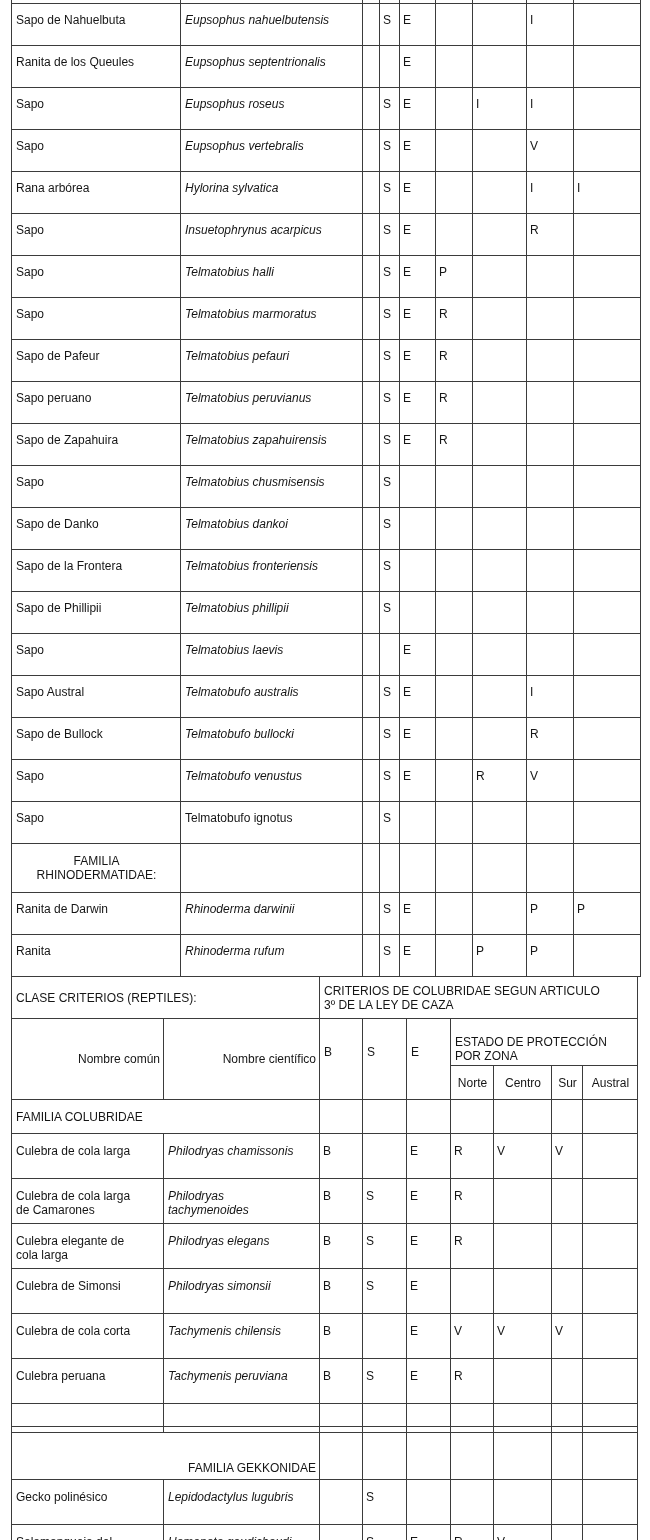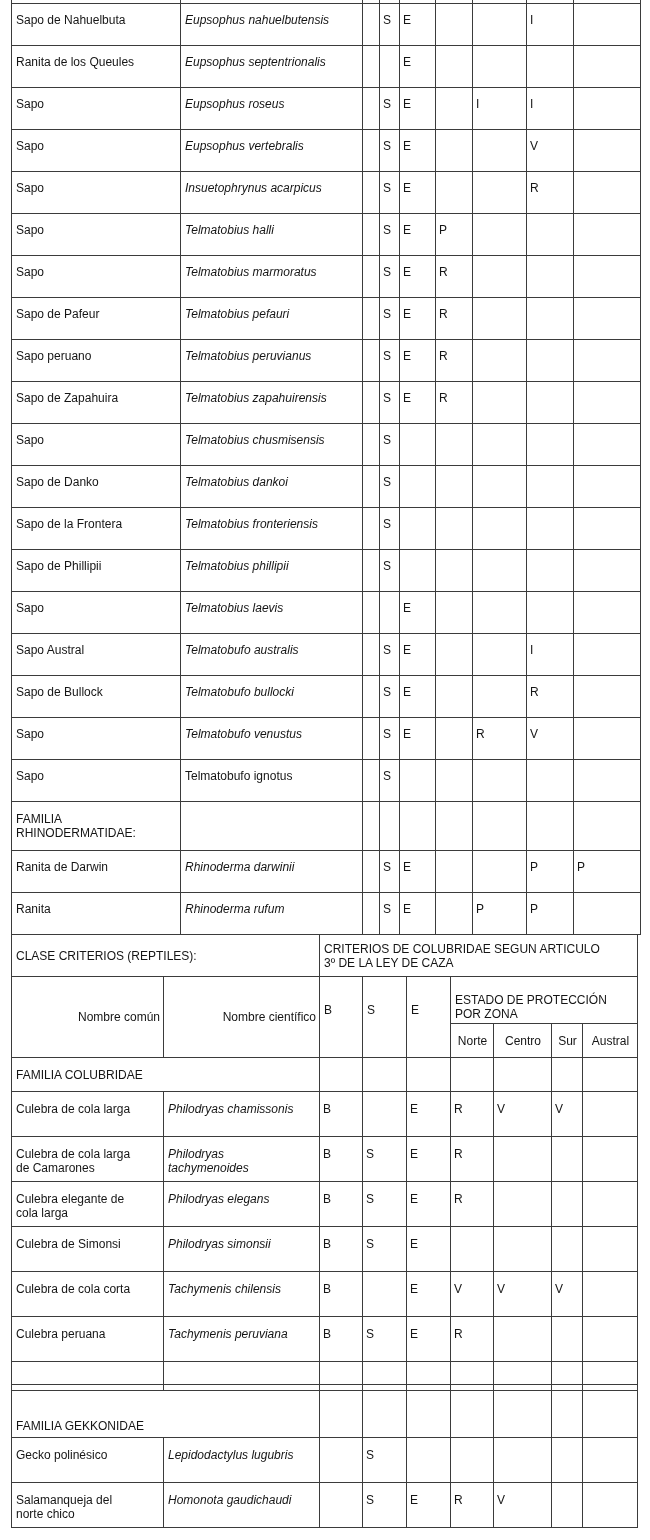--- a/index.html
+++ b/index.html
@@ -23,24 +23,24 @@
     word-wrap:break-word;
   }
   .t1{width:629px;}
   .t2{width:626px;margin-top:-1px;}
   td.lc{padding:2px 1px 2px 3px;}
   td.sci{font-style:italic;}
   td.sci.upr{font-style:normal;}
   
   .r-cut_top td{height:3px;border-top:none;padding:0;}
   .t1 .r-species td{height:30px;padding-top:9px;}
-  .t1 .r-family td{height:44px;vertical-align:middle;}
+  .t1 .r-family td{height:44px;vertical-align:middle;text-align:center;}
   .t2 .r-species td{height:32px;padding-top:10px;}
   .t2 .r-family td{height:29px;vertical-align:middle;}
-  .t2 .r-family_tall td{height:40px;}
+  .t2 .r-family_tall td{height:40px;text-align:right;}
   .t2 .r-family_tall td.famcell{vertical-align:bottom;padding-bottom:4px;}
   .t2 .r-empty td{height:18px;}
   .t2 .r-thin td{height:5px;padding:0;}
   
   .clase-row td{height:37px;vertical-align:middle;}
   .hrow1 td{vertical-align:top;}
   .hname{height:58px;vertical-align:middle !important;text-align:right;}
   .hletter{padding-top:26px !important;}
   .hestado{padding-top:16px !important;margin-left:12px;}
   .hrow2 td{height:29px;text-align:center;vertical-align:middle;}
@@ -112,20 +112,31 @@
           <tr class="r-species">
             <td class="c1">Sapo</td>
             <td class="c2 sci">Eupsophus vertebralis</td>
             <td class="lc"></td>
             <td class="lc">S</td>
             <td class="lc">E</td>
             <td class="lc"></td>
             <td class="lc"></td>
             <td class="lc">V</td>
             <td class="lc"></td>
+          </tr>
+          <tr class="r-species">
+            <td class="c1">Rana arbórea</td>
+            <td class="c2 sci">Hylorina sylvatica</td>
+            <td class="lc"></td>
+            <td class="lc">S</td>
+            <td class="lc">E</td>
+            <td class="lc"></td>
+            <td class="lc"></td>
+            <td class="lc">I</td>
+            <td class="lc">I</td>
           </tr>
           <tr class="r-species">
             <td class="c1">Sapo</td>
             <td class="c2 sci">Insuetophrynus acarpicus</td>
             <td class="lc"></td>
             <td class="lc">S</td>
             <td class="lc">E</td>
             <td class="lc"></td>
             <td class="lc"></td>
             <td class="lc">R</td>

